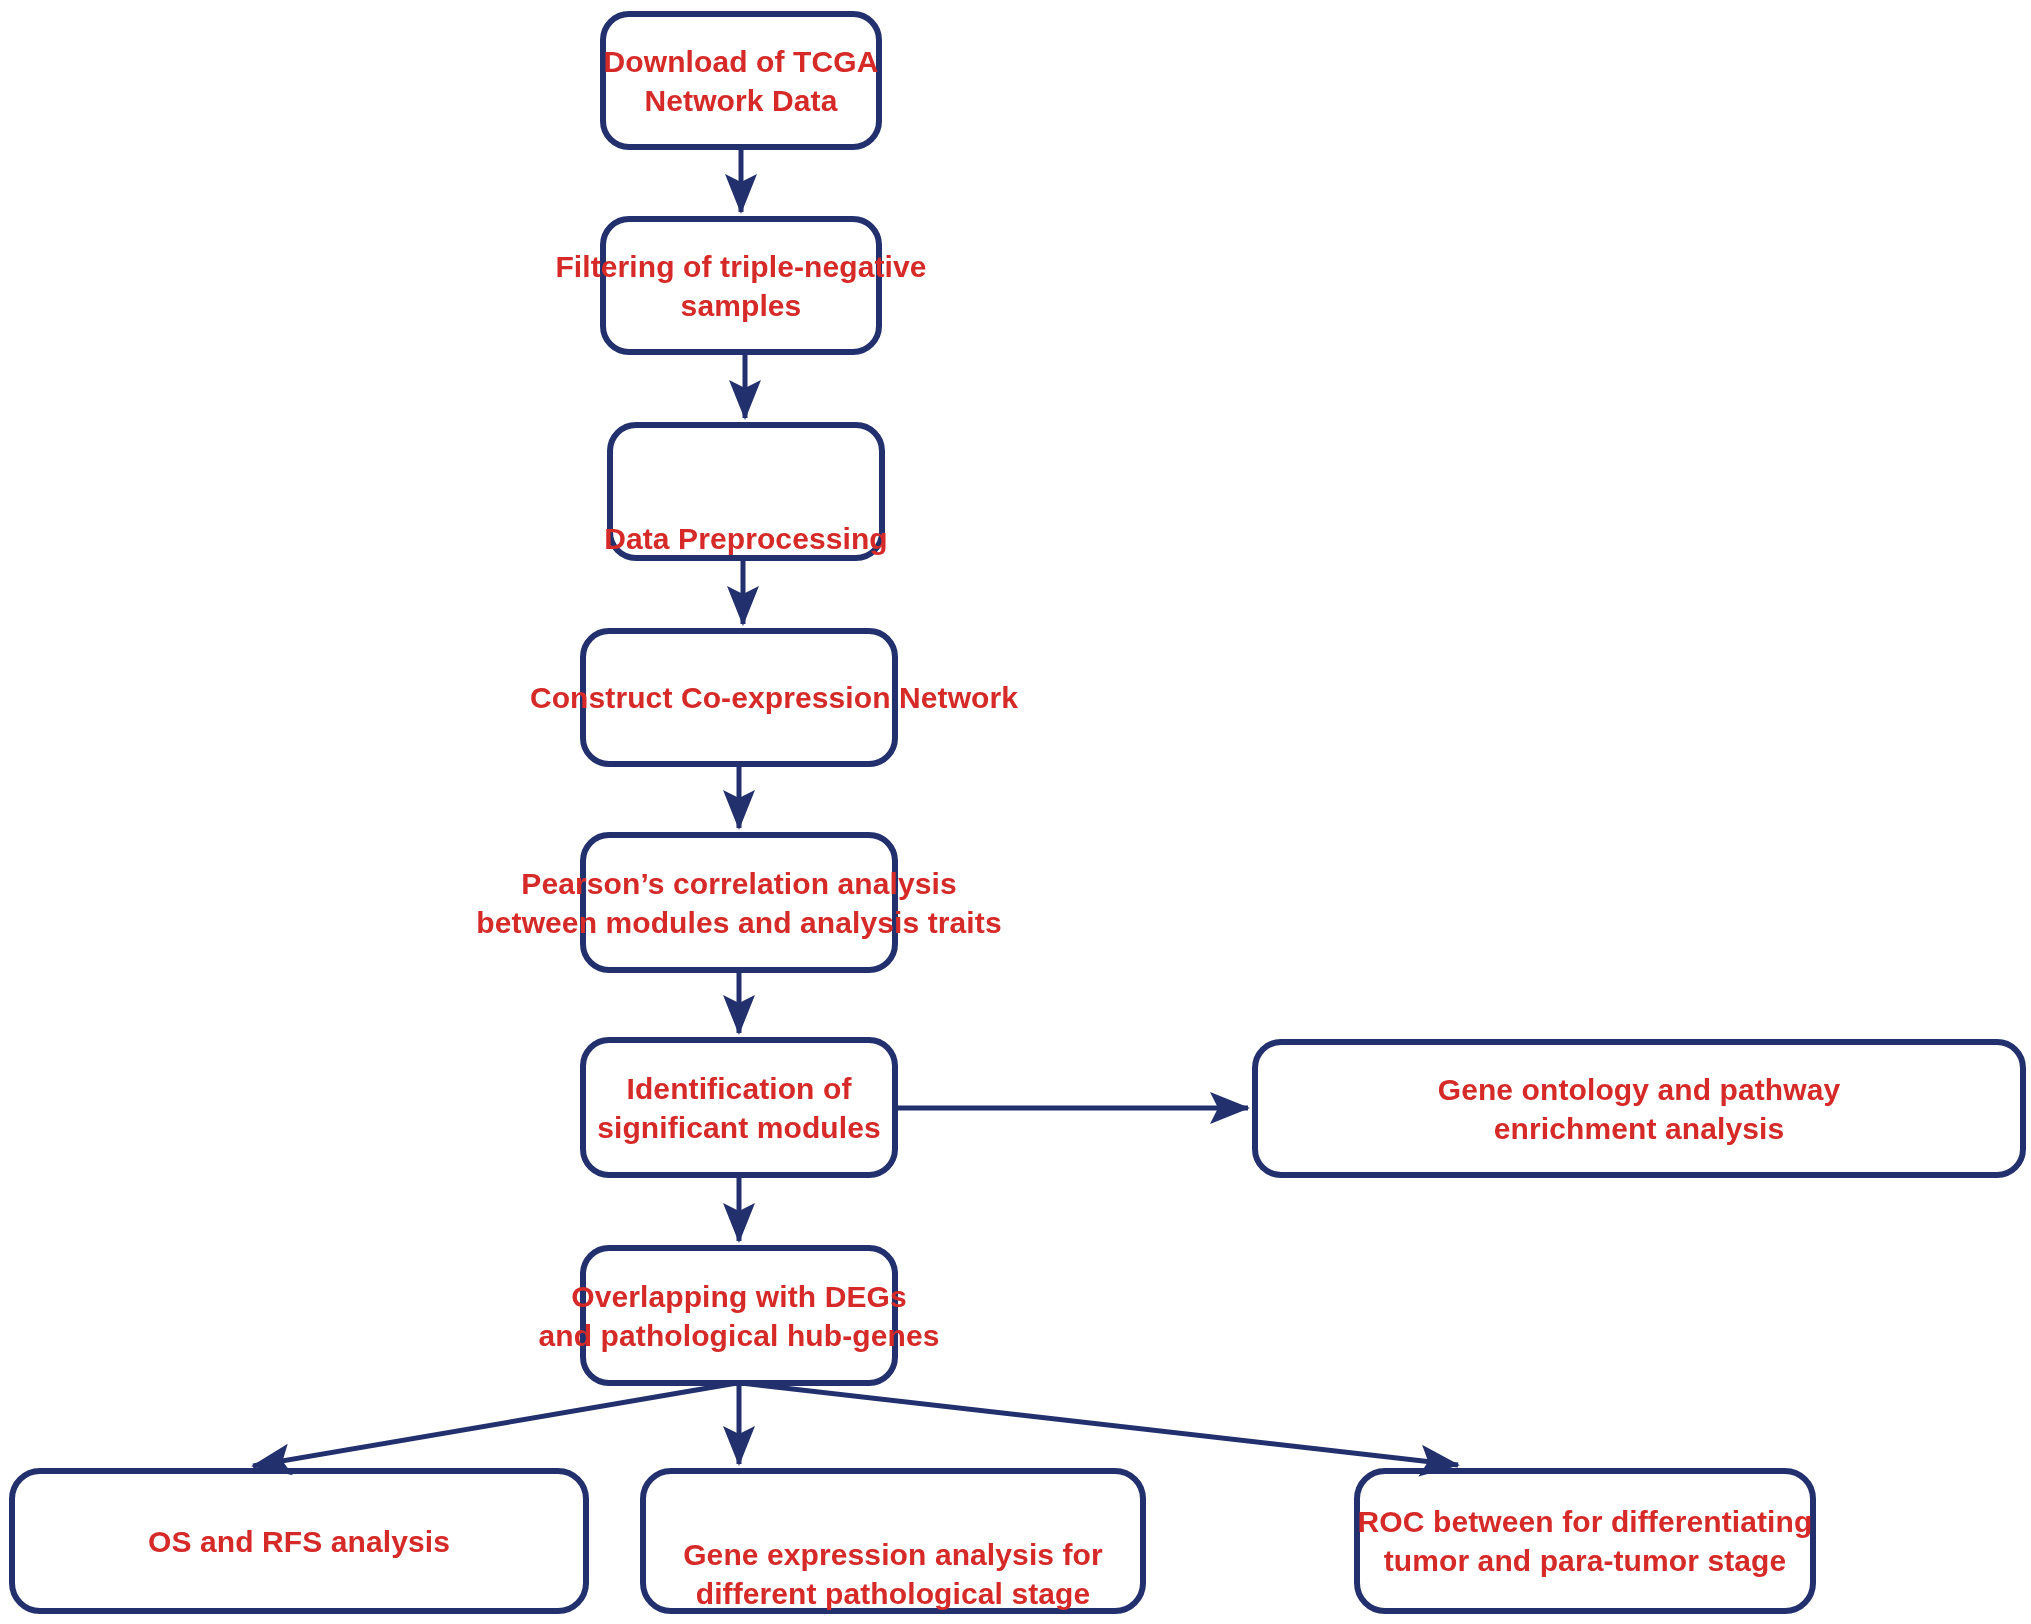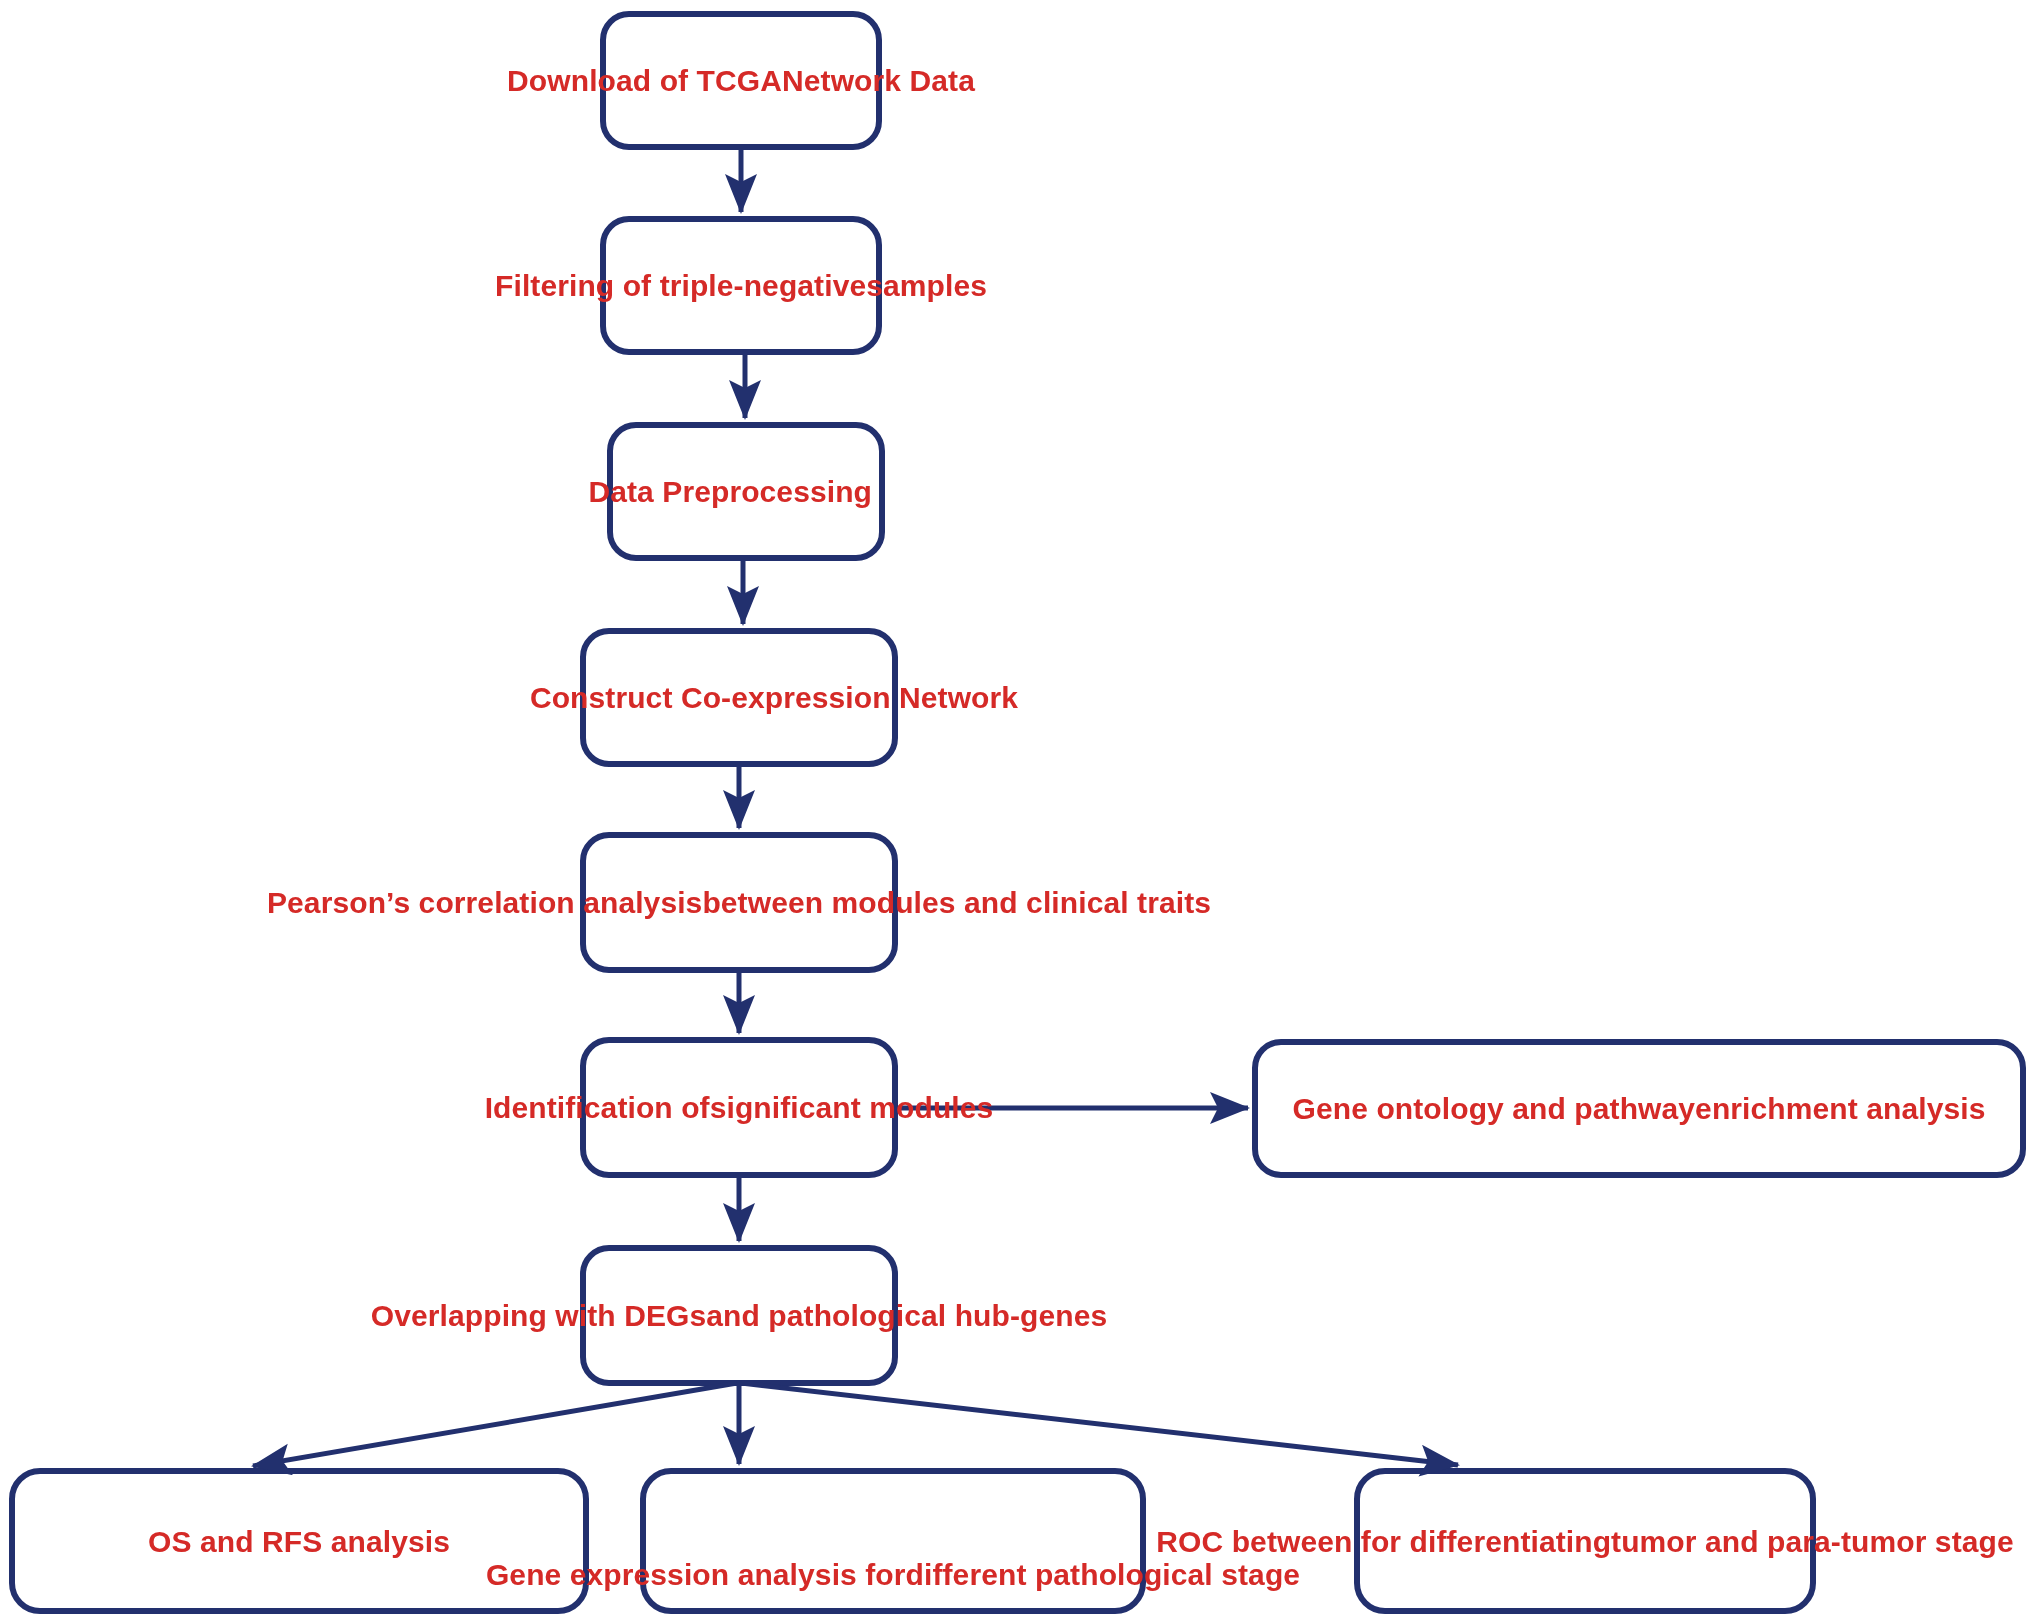--- a/index.html
+++ b/index.html
@@ -34,21 +34,21 @@
     stroke-width: 6;
   }
   .connector {
     stroke: #22306E;
     stroke-width: 5;
     fill: none;
   }
   .node-label {
     position: absolute;
     display: flex;
-    flex-direction: row;
+    flex-direction: column;
     align-items: center;
     justify-content: center;
     text-align: center;
     color: #D52A27;
     font-family: "Liberation Sans", sans-serif;
     font-weight: bold;
     font-size: 30px;
     line-height: 1.30;
     letter-spacing: 0.1px;
     pointer-events: none;
@@ -112,21 +112,21 @@
   <div class="node-label" style="left:610px; top:425px; width:272px; height:133px;justify-content:flex-end;">
     <span class="line">Data Preprocessing</span>
   </div>
 
   <div class="node-label" style="left:618px; top:631px; width:312px; height:133px;">
     <span class="line">Construct Co-expression Network</span>
   </div>
 
   <div class="node-label" style="left:583px; top:835px; width:312px; height:135px;">
     <span class="line">Pearson’s correlation analysis</span>
-    <span class="line">between modules and clinical traits</span>
+    <span class="line">between modules and analysis traits</span>
   </div>
 
   <div class="node-label" style="left:583px; top:1040px; width:312px; height:135px;">
     <span class="line">Identification of</span>
     <span class="line">significant modules</span>
   </div>
 
   <div class="node-label" style="left:1255px; top:1042px; width:768px; height:133px;">
     <span class="line">Gene ontology and pathway</span>
     <span class="line">enrichment analysis</span>

